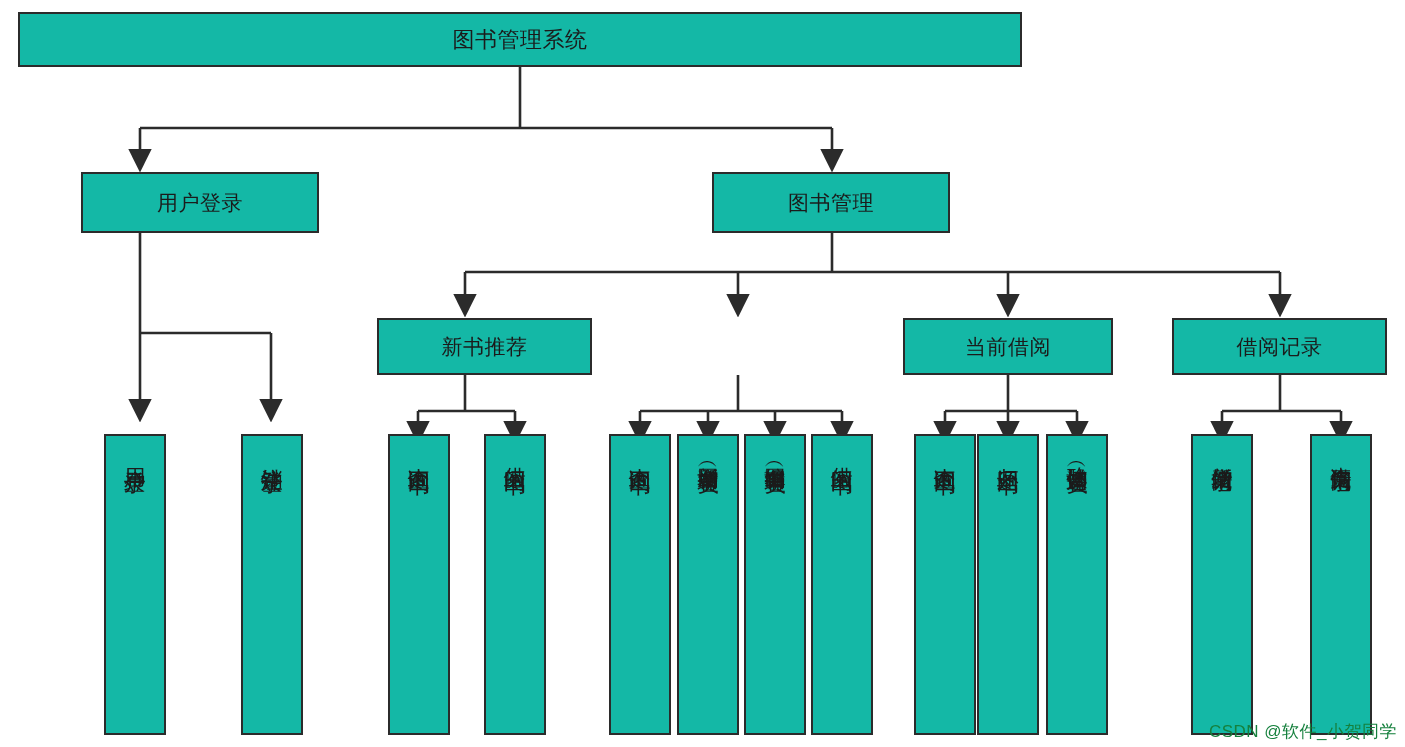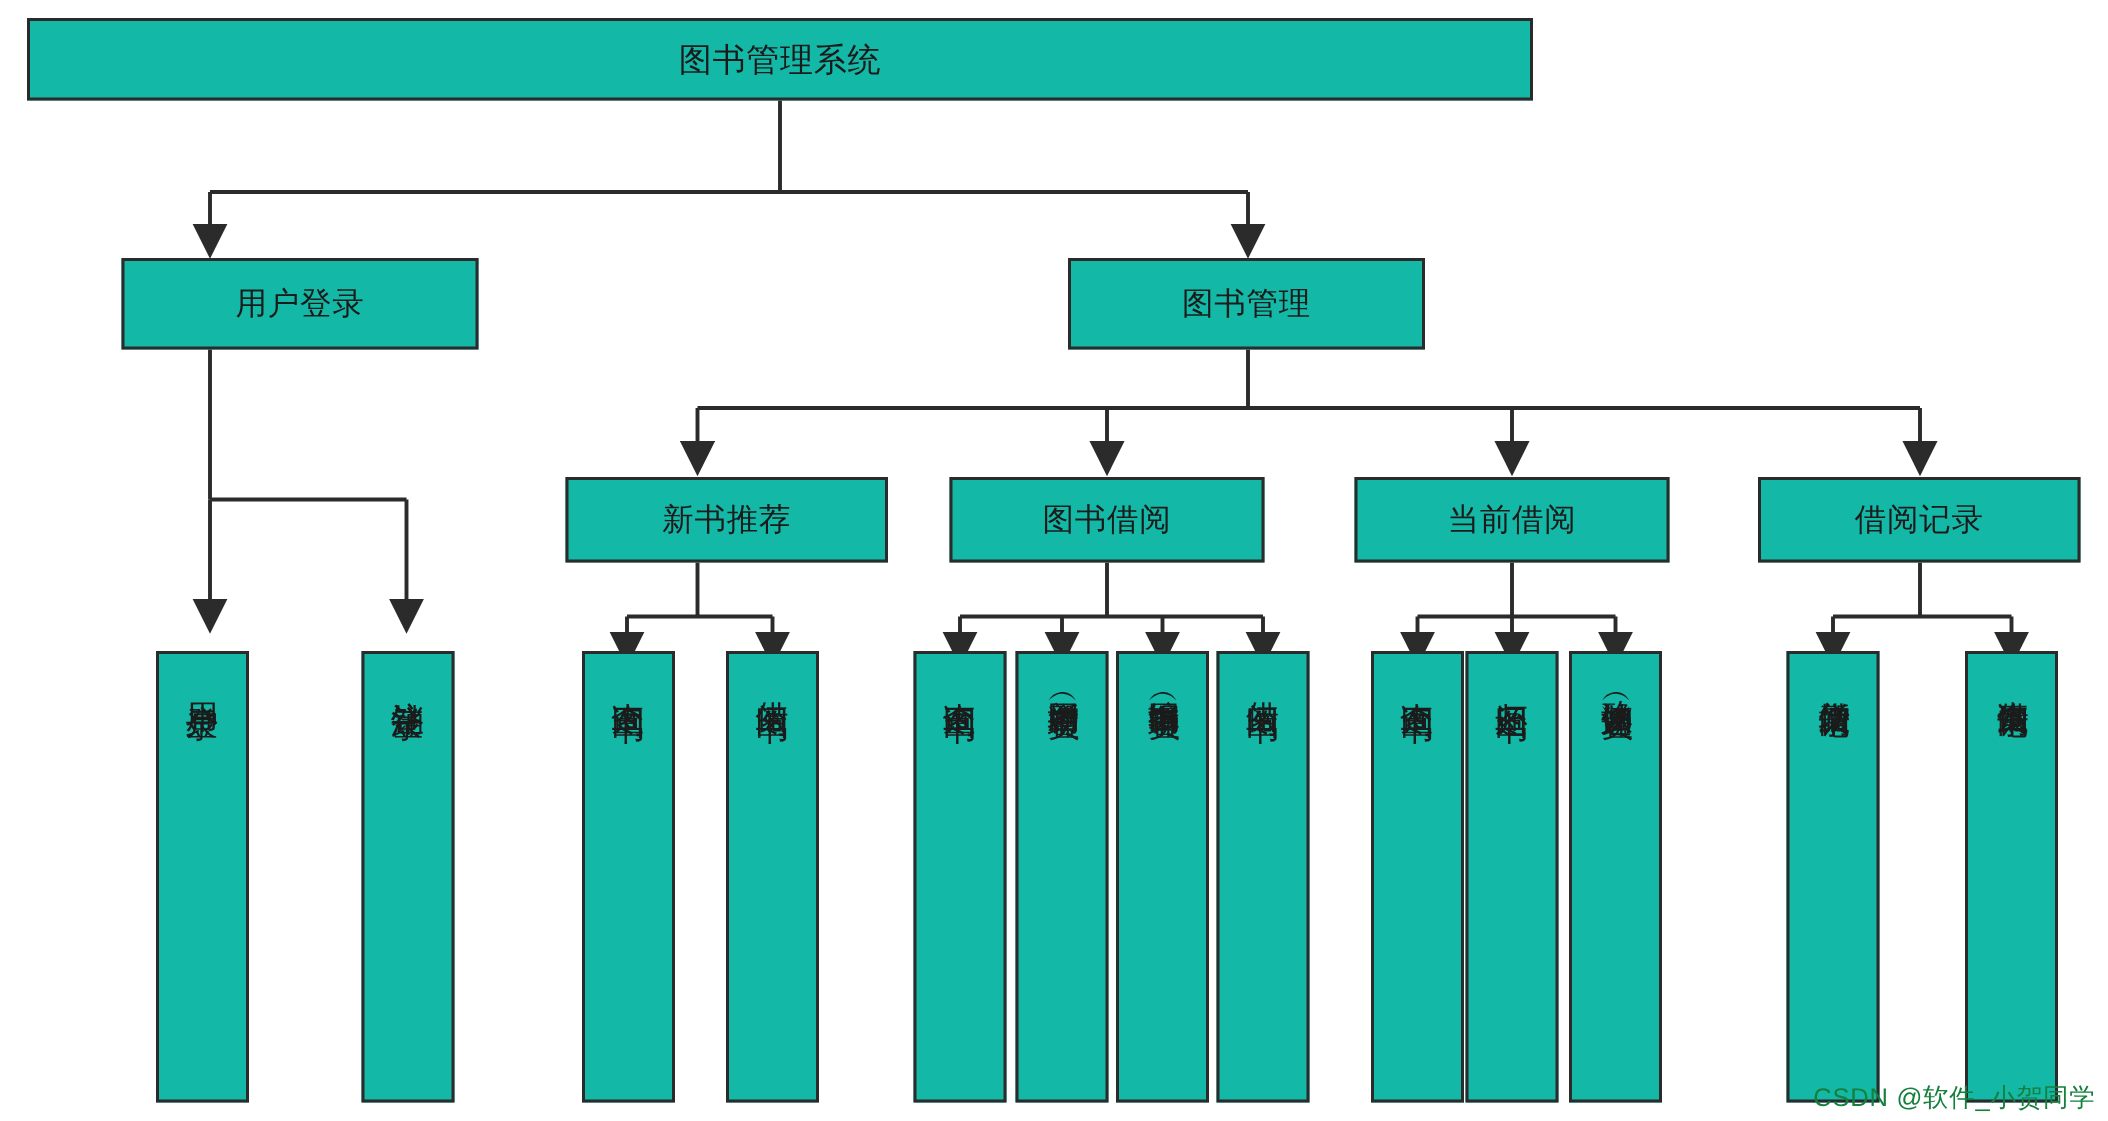--- a/index.html
+++ b/index.html
@@ -129,23 +129,20 @@
   <div class="node h" style="left:81px;top:172px;width:238px;height:61px;">
     <span>用户登录</span>
   </div>
   <div class="node h" style="left:712px;top:172px;width:238px;height:61px;">
     <span>图书管理</span>
   </div>
 
   <div class="node h" style="left:362px;top:318px;width:215px;height:57px;margin-left:15px;">
     <span>新书推荐</span>
   </div>
-  <div class="node h" style="left:633px;top:318px;width:210px;height:57px;">
-    <span>图书借阅</span>
-  </div>
   <div class="node h" style="left:903px;top:318px;width:210px;height:57px;">
     <span>当前借阅</span>
   </div>
   <div class="node h" style="left:1172px;top:318px;width:215px;height:57px;">
     <span>借阅记录</span>
   </div>
 
   <div class="node v" style="left:104px;top:434px;width:62px;height:301px;">
     <span class="vtext">用户登录</span>
   </div>

